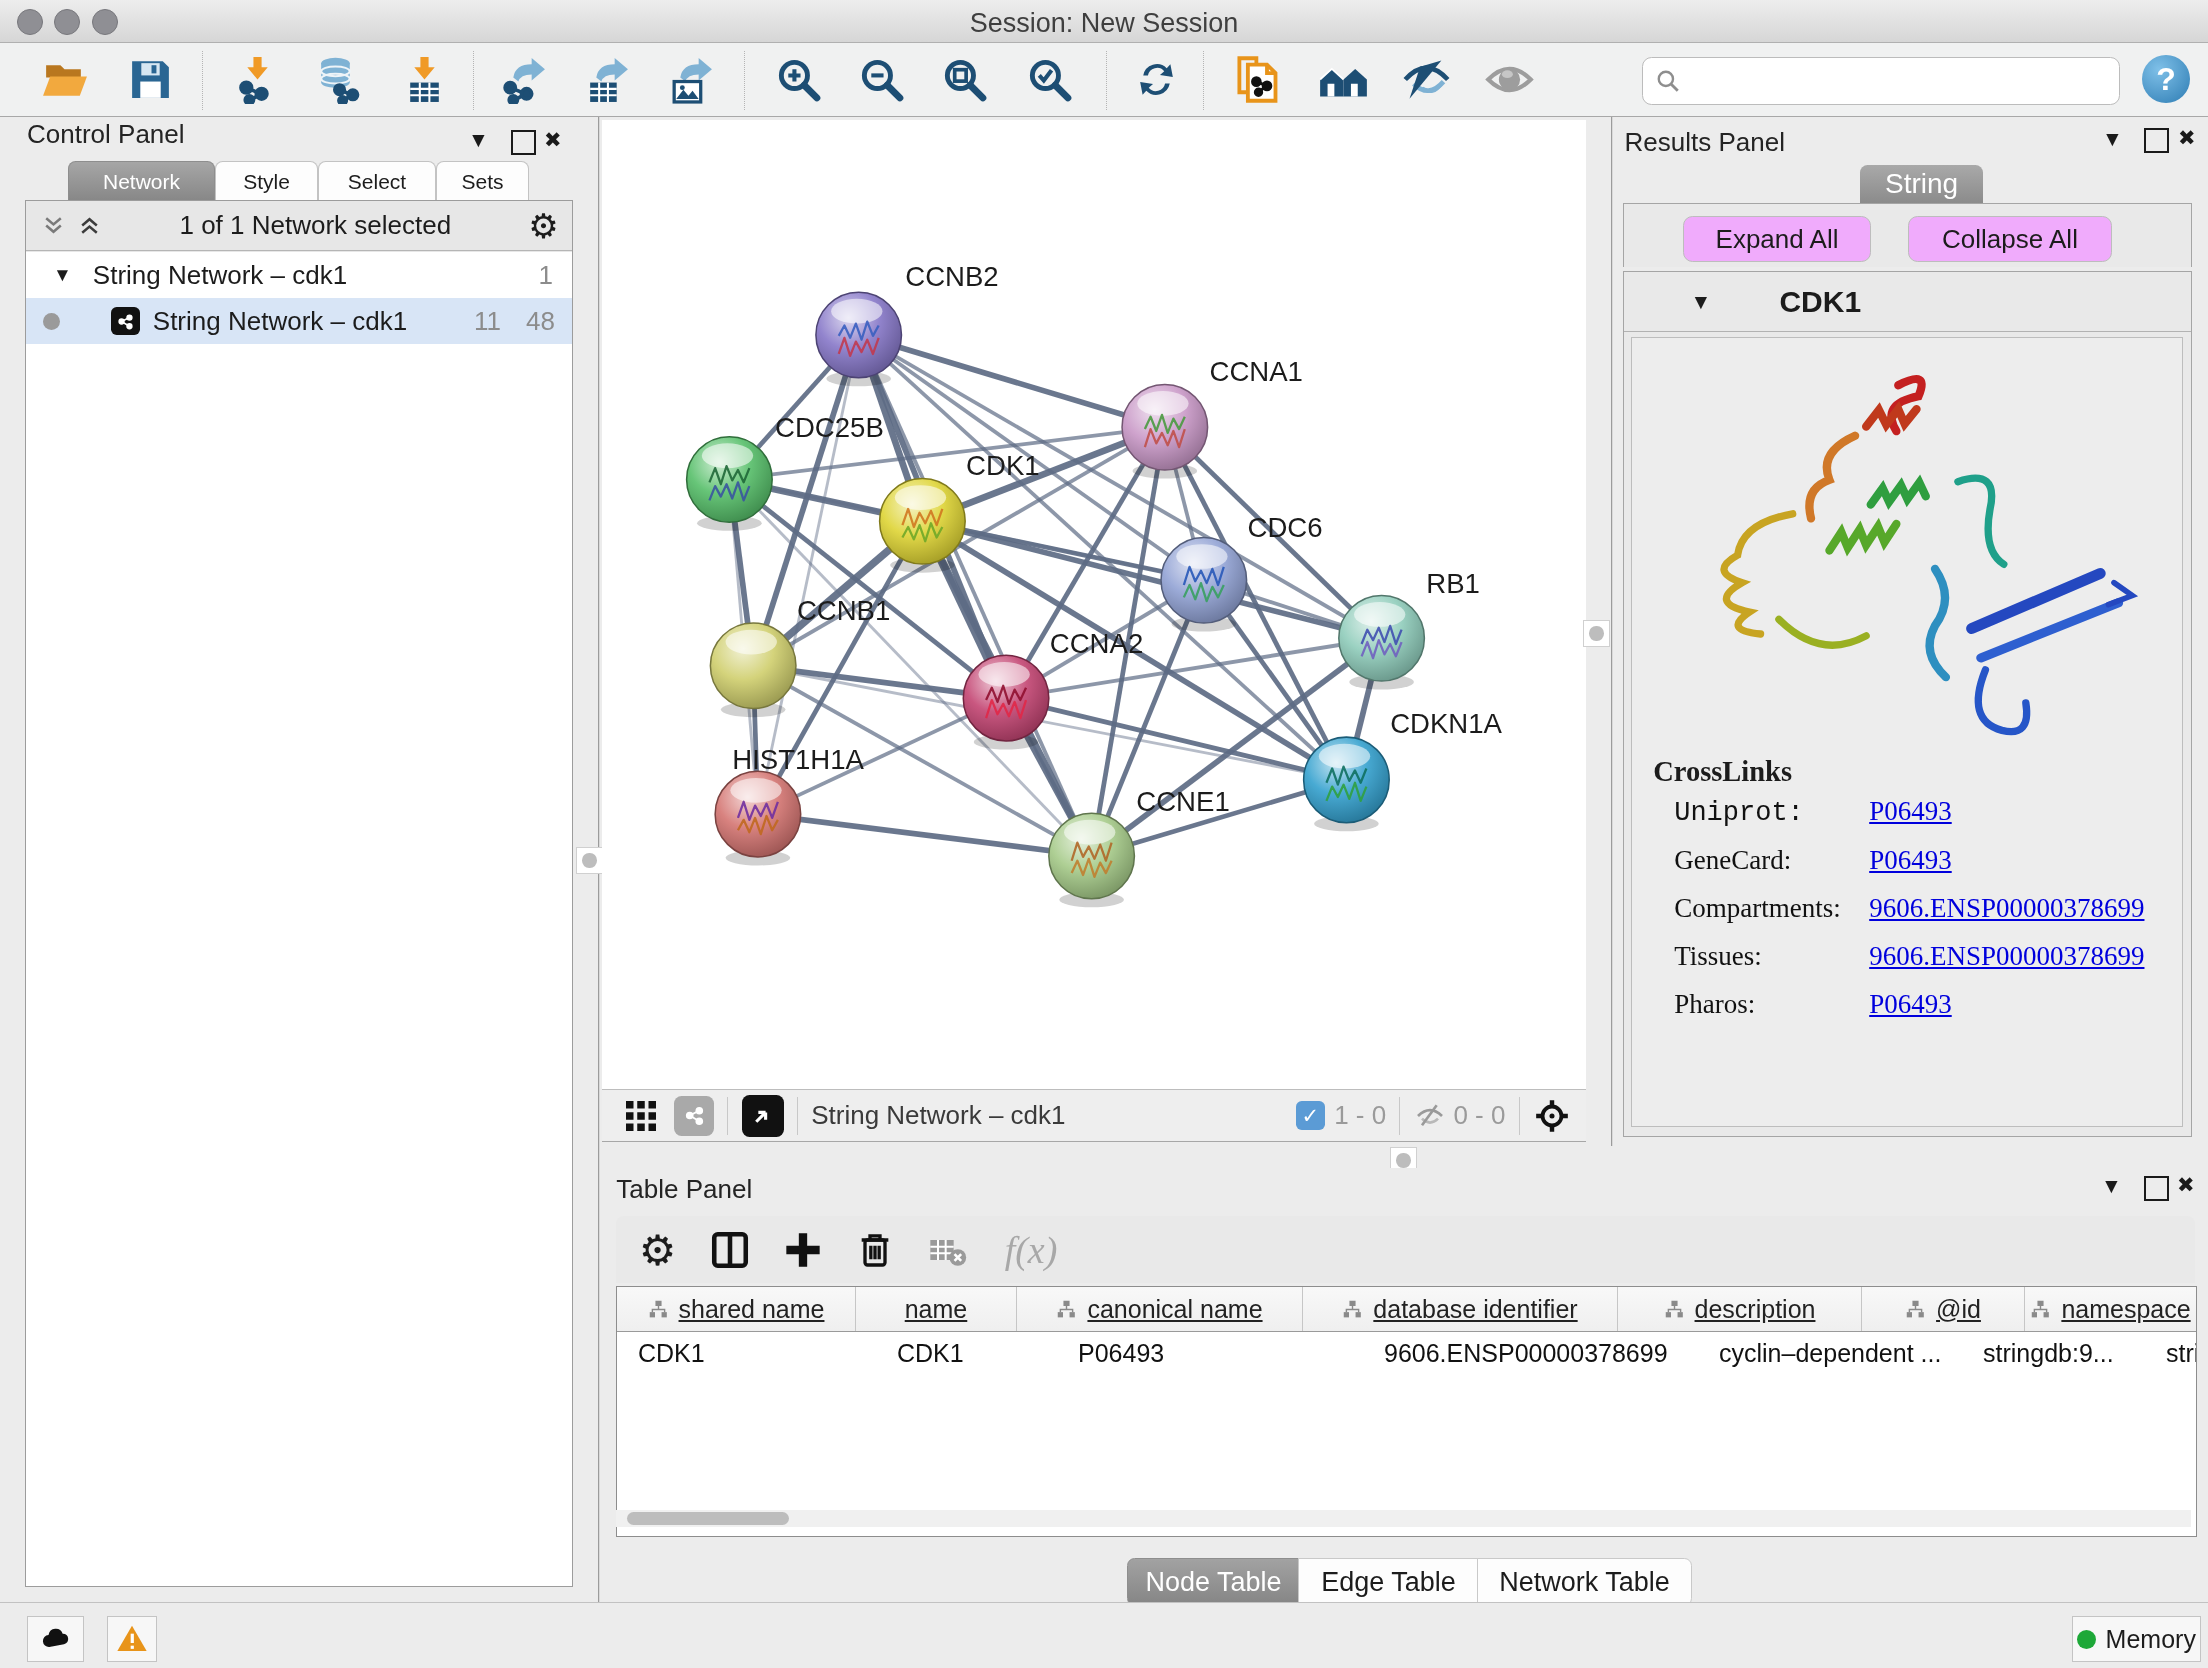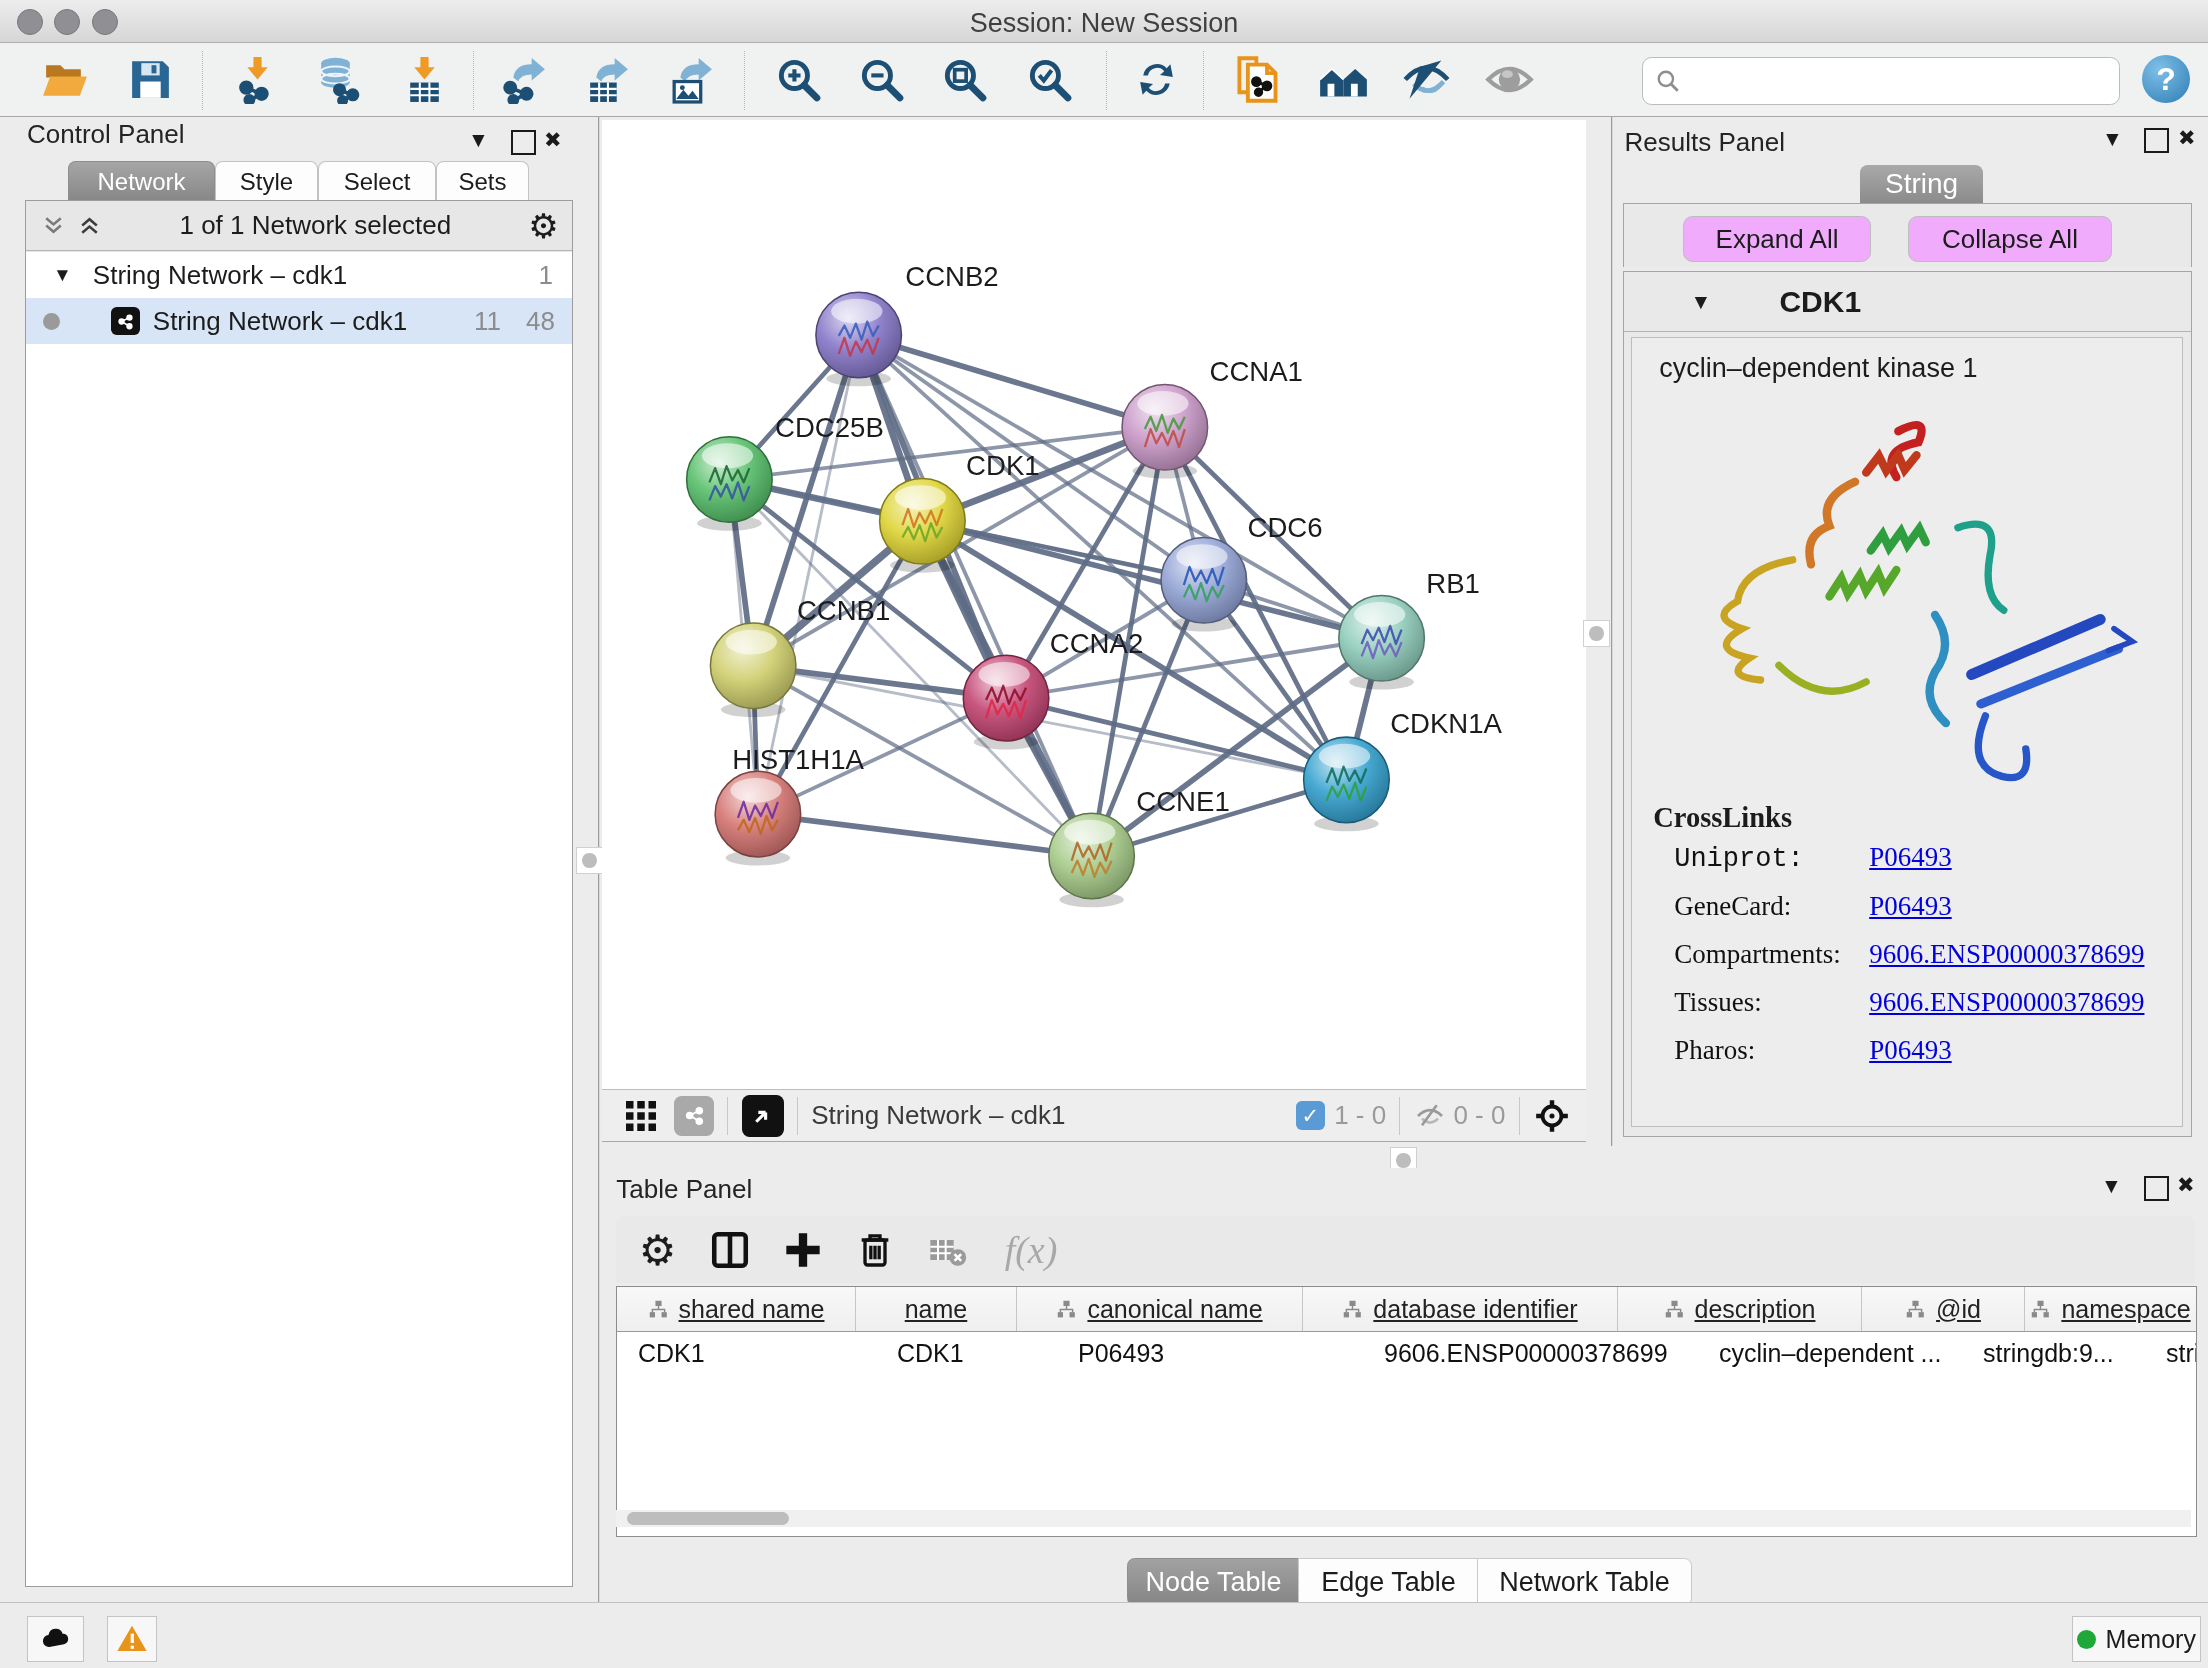--- a/index.html
+++ b/index.html
@@ -22,21 +22,21 @@
   .searchbox input{border:none;outline:none;font-size:25px;flex:1;background:transparent;margin-left:7.6px;font-family:inherit;}
   .helpbtn{top:12.4px;width:48px;height:48px;border-radius:50%;
     background:radial-gradient(circle at 35% 30%,#7fc0e8,#2d7cb3);color:#fff;font-size:32px;font-weight:bold;
     display:flex;align-items:center;justify-content:center;}
   
   .panel-title{font-size:26px;color:#242424;}
   .winctl{font-size:21px;color:#1a1a1a;}
   .sq{width:21px;height:21px;border:2.9px solid #1a1a1a;display:inline-block;}
   
   .cp-tab{height:40px;border:1px solid #c3c3c3;border-bottom:none;background:#fdfdfd;
-    border-radius:7.6px 7.6px 0 0;display:flex;align-items:center;justify-content:center;font-size:24px;}
+    border-radius:7.6px 7.6px 0 0;display:flex;align-items:center;justify-content:center;font-size:21px;}
   .cp-tab.sel{background:linear-gradient(#a6a6a6,#868686);color:#fff;border-color:#8e8e8e;}
   .cp-box{left:25px;top:200px;width:546px;height:1385px;background:#e7e7e7;border:1.9px solid #9c9c9c;}
   .cp-sub{height:49px;border-bottom:1.9px solid #b5b5b5;display:flex;align-items:center;background:#e7e7e7;}
   .tree{background:#fff;position:absolute;left:0;top:51px;right:0;bottom:0;}
   .trow{height:46px;display:flex;align-items:center;font-size:26px;}
   .trow .cnt{color:#8c8c8c;}
   .trow.sel{background:#d8e5f6;}
   .graydot{width:17px;height:17px;border-radius:50%;background:#9a9a9a;}
   .shareic{width:28.5px;height:28.5px;border-radius:5.7px;background:#111;display:flex;align-items:center;justify-content:center;}
   
@@ -565,21 +565,20 @@
   <div class="abs rbox" style="left:7.6px;top:86px;width:567px;height:63px;border-bottom:none"></div>
   <div class="abs rbtn" style="left:68px;top:99px;width:186px">Expand All</div>
   <div class="abs rbtn" style="left:293px;top:99px;width:202px">Collapse All</div>
 
   <div class="abs rbox" style="left:7.6px;top:154px;width:567px;height:864px">
     <div style="height:59px;display:flex;align-items:center;border-bottom:1.9px solid #b2b2b2">
       <span style="margin-left:67px;font-size:21px">▼</span>
       <span style="margin-left:68px;font-size:30px;font-weight:bold">CDK1</span>
     </div>
     <div style="position:absolute;left:7.6px;top:65px;right:7.6px;bottom:9.5px;border:1px solid #bdbdbd;background:#ededed">
-      <div style="margin:15px 0 0 27px;font-size:27px">cyclin–dependent kinase 1</div>
 
       <svg width="514" height="399" viewBox="0 0 560 430" style="margin:13.3px 0 0 23px">
         <g fill="none" stroke-linecap="round">
           <path d="M265 35q35-18 22 12q-42 8-24 38" stroke="#c42020" stroke-width="9"></path>
           <path d="M230 80l14-18 8 16 13-17 7 16 13-16" stroke="#c0391c" stroke-width="9"></path>
           <path d="M218 90q-40 18-28 48q-28 10-20 42" stroke="#d07828" stroke-width="9"></path>
           <path d="M150 175q-55 10-60 45q-32 18 5 30q-38 22 8 32q-30 20 12 24" stroke="#c8a422" stroke-width="8"></path>
           <path d="M135 290q45 45 95 18" stroke="#9ab022" stroke-width="8"></path>
           <path d="M190 215l13-20 7 17 13-20 7 17 13-20 7 17 13-20" stroke="#57a82a" stroke-width="9"></path>
           <path d="M235 165l13-18 7 15 13-18 7 15 13-18 7 15" stroke="#2f9e3f" stroke-width="9"></path>

